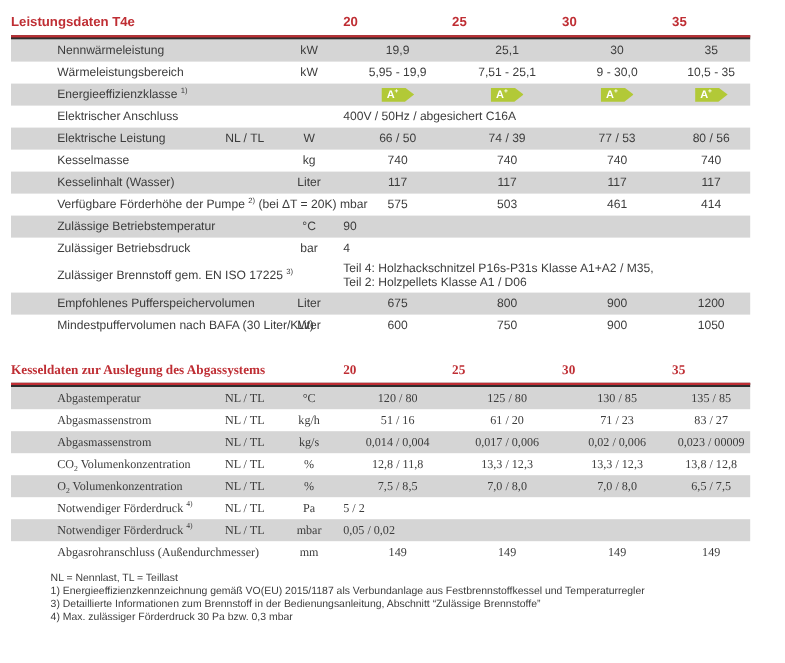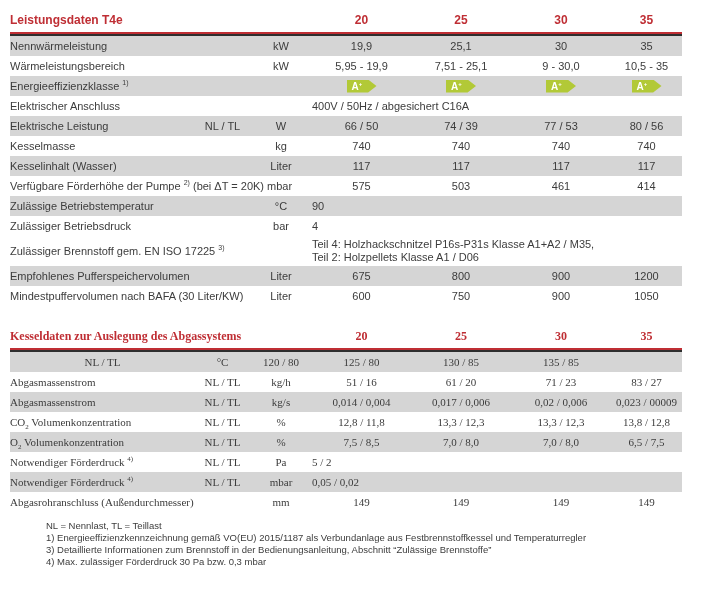--- a/index.html
+++ b/index.html
@@ -17,31 +17,31 @@
     align-items:center;
   }
 
   .header-row{min-height:24px;}
   .section-title{
     grid-column:1 / 4;
     color:#bf2e34;font-weight:bold;font-size:12px;
     white-space:nowrap;
   }
   .col-h{
-    text-align:center;color:#bf2e34;font-weight:bold;font-size:12px;
+    text-align:left;color:#bf2e34;font-weight:bold;font-size:12px;
   }
 
   .divider{
     height:2px;background:#2e2e2e;border-top:2px solid #bf2e34;
   }
 
   .row{min-height:20px;font-size:11px;line-height:13px;}
   .row.shade{background:#d5d5d5;}
   .cell{padding:2px 0;}
-  .cell.label{text-align:left;white-space:nowrap;}
+  .cell.label{text-align:left;white-space:nowrap;padding-left:42px;}
   .cell.label.wide{grid-column:1 / 3;}
   .cell.label.xwide{grid-column:1 / 4;}
   .cell.nltl,.cell.unit,.cell.value{text-align:center;white-space:nowrap;}
   .cell.span{grid-column:4 / 8;text-align:left;}
   sup{font-size:7px;vertical-align:super;line-height:0;}
   sub{font-size:7px;vertical-align:sub;line-height:0;}
 
   .badge-wrap{display:flex;justify-content:center;align-items:center;}
   .badge{
     width:30px;height:13px;
@@ -196,20 +196,21 @@
     <div class="grid header-row">
       <div class="section-title">Kesseldaten zur Auslegung des Abgassystems</div>
       <div class="col-h">20</div>
       <div class="col-h">25</div>
       <div class="col-h">30</div>
       <div class="col-h">35</div>
     </div>
     <div class="divider"></div>
     <div id="s2-rows">
         <div class="grid row shade">
+          <div class="cell label">Abgastemperatur</div>
           <div class="cell nltl">NL / TL</div>
           <div class="cell unit">°C</div>
           <div class="cell value">120 / 80</div>
           <div class="cell value">125 / 80</div>
           <div class="cell value">130 / 85</div>
           <div class="cell value">135 / 85</div>
         </div>
         <div class="grid row">
           <div class="cell label">Abgasmassenstrom</div>
           <div class="cell nltl">NL / TL</div>

